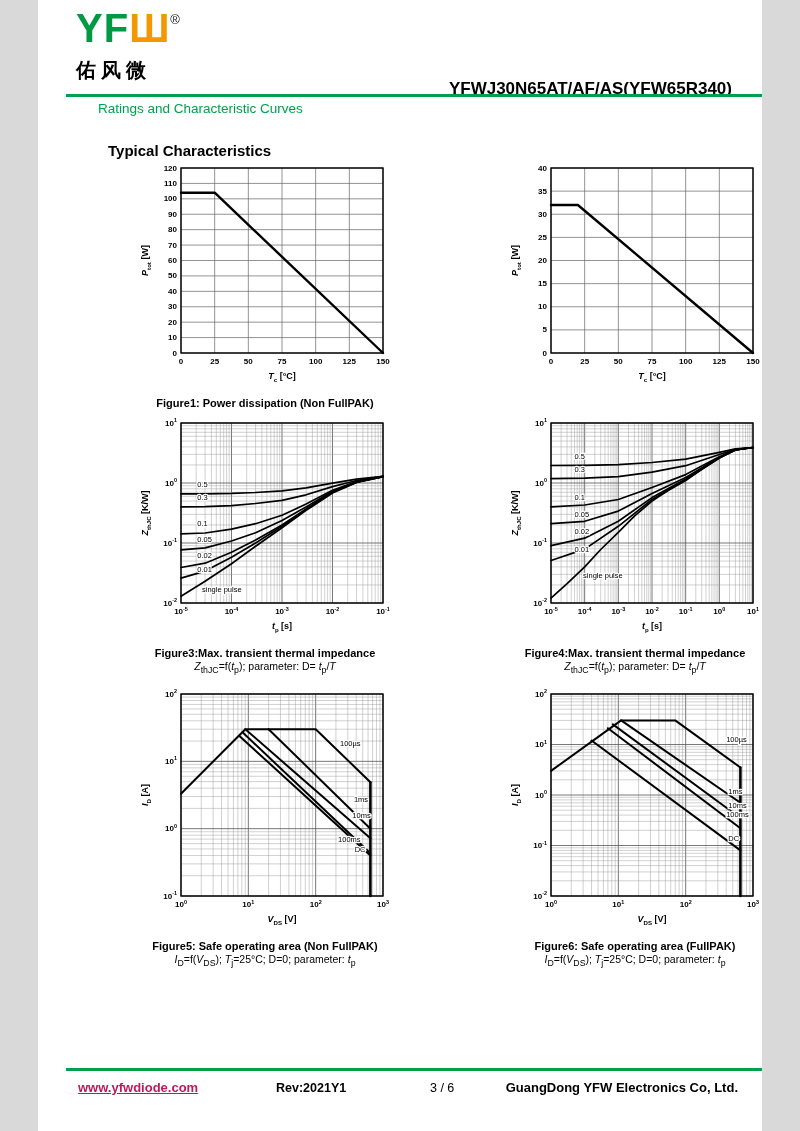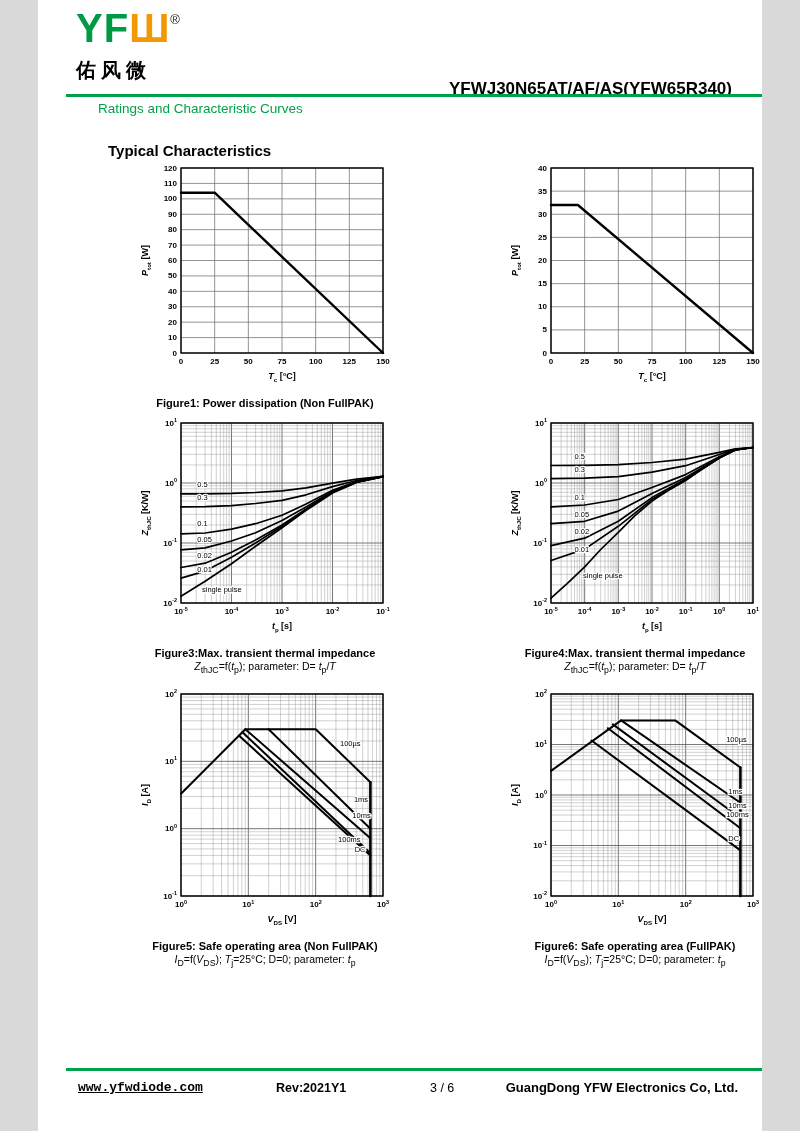--- a/index.html
+++ b/index.html
@@ -549,18 +549,18 @@
         <text class="at" x="147" y="236" text-anchor="middle"><tspan font-style="italic">V</tspan><tspan dy="2.8" font-size="68%">DS</tspan><tspan dy="-2.8"> [V]</tspan></text>
         <text class="at" x="13" y="109" text-anchor="middle" transform="rotate(-90 13 109)"><tspan font-style="italic">I</tspan><tspan dy="2.8" font-size="68%">D</tspan><tspan dy="-2.8"> [A]</tspan></text>
       </svg>
     <figcaption>
       <div class="cap">Figure6: Safe operating area (FullPAK)</div>
       <div class="sub"><i>I</i><sub>D</sub>=f(<i>V</i><sub>DS</sub>); <i>T</i><sub>j</sub>=25°C; D=0; parameter: <i>t</i><sub>p</sub></div>
     </figcaption>
   </figure>
 
   <div class="frule" style="background: rgb(0, 161, 75);"></div>
-  <a href="#" class="fweb" style="color: #000000; font-family: Liberation Mono, monospace;">www.yfwdiode.com</a>
+  <a href="#" class="fweb" style="color: #be185d;">www.yfwdiode.com</a>
   <div class="frev">Rev:2021Y1</div>
   <div class="fpage">3 / 6</div>
   <div class="fco">GuangDong YFW Electronics Co, Ltd.</div>
 
 </div>
 
 </body></html>

